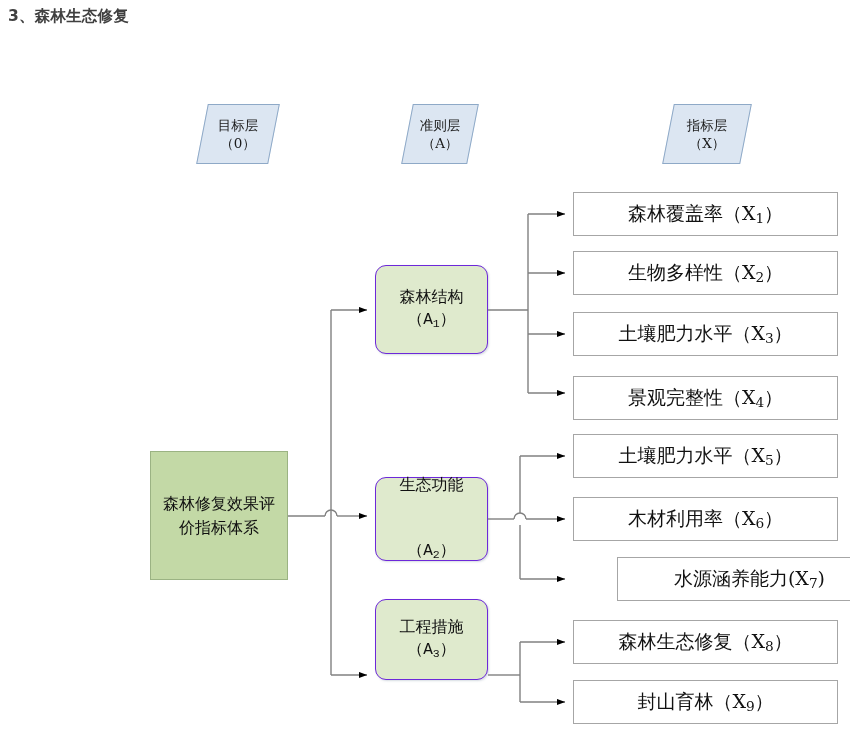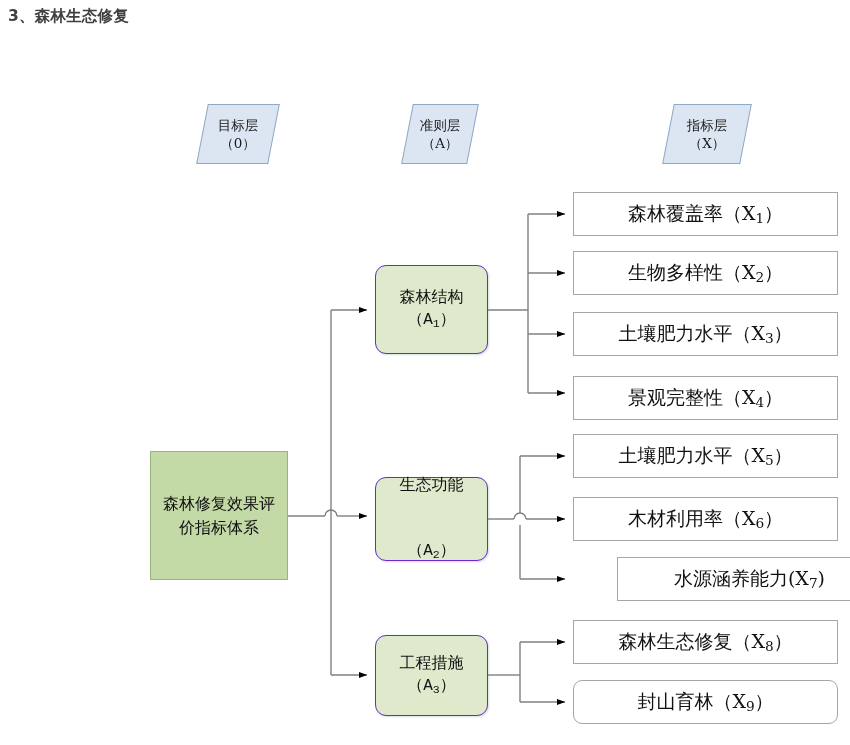--- a/index.html
+++ b/index.html
@@ -80,21 +80,21 @@
     align-items:center;justify-content:center;
     font-family:Liberation Mono, monospace;
     font-size:16px;
     line-height:1.4;
     color:#111;
     box-shadow:1px 1px 2px rgba(120,140,160,0.30);
     white-space:nowrap;
   }
   #crit-a1{top:265px;height:89px;}
   #crit-a2{top:477px;height:84px;gap:42px;}
-  #crit-a3{top:635px;height:81px;}
+  #crit-a3{top:599px;height:81px;}
 
   
   .ind-box{
     position:absolute;
     left:573px;width:265px;height:44px;
     background:#ffffff;
     border:1px solid #a6a6a6;
     box-sizing:border-box;
     display:flex;align-items:center;justify-content:center;
     font-family:"DejaVu Serif","Liberation Serif",serif;
@@ -103,21 +103,21 @@
     white-space:nowrap;
   }
   #ind-x1{top:192px;}
   #ind-x2{top:251px;}
   #ind-x3{top:312px;text-align:right;}
   #ind-x4{top:376px;}
   #ind-x5{top:434px;}
   #ind-x6{top:497px;}
   #ind-x7{top:557px;margin-left:44px;}
   #ind-x8{top:620px;}
-  #ind-x9{top:680px;border-radius:9px;}
+  #ind-x9{top:680px;}
 
   sub{font-size:0.72em;vertical-align:-0.22em;}
 </style>
 </head>
 <body>
 
 <div id="root">
 
   <div class="heading" id="title-line1">3、森林生态修复</div>
 

